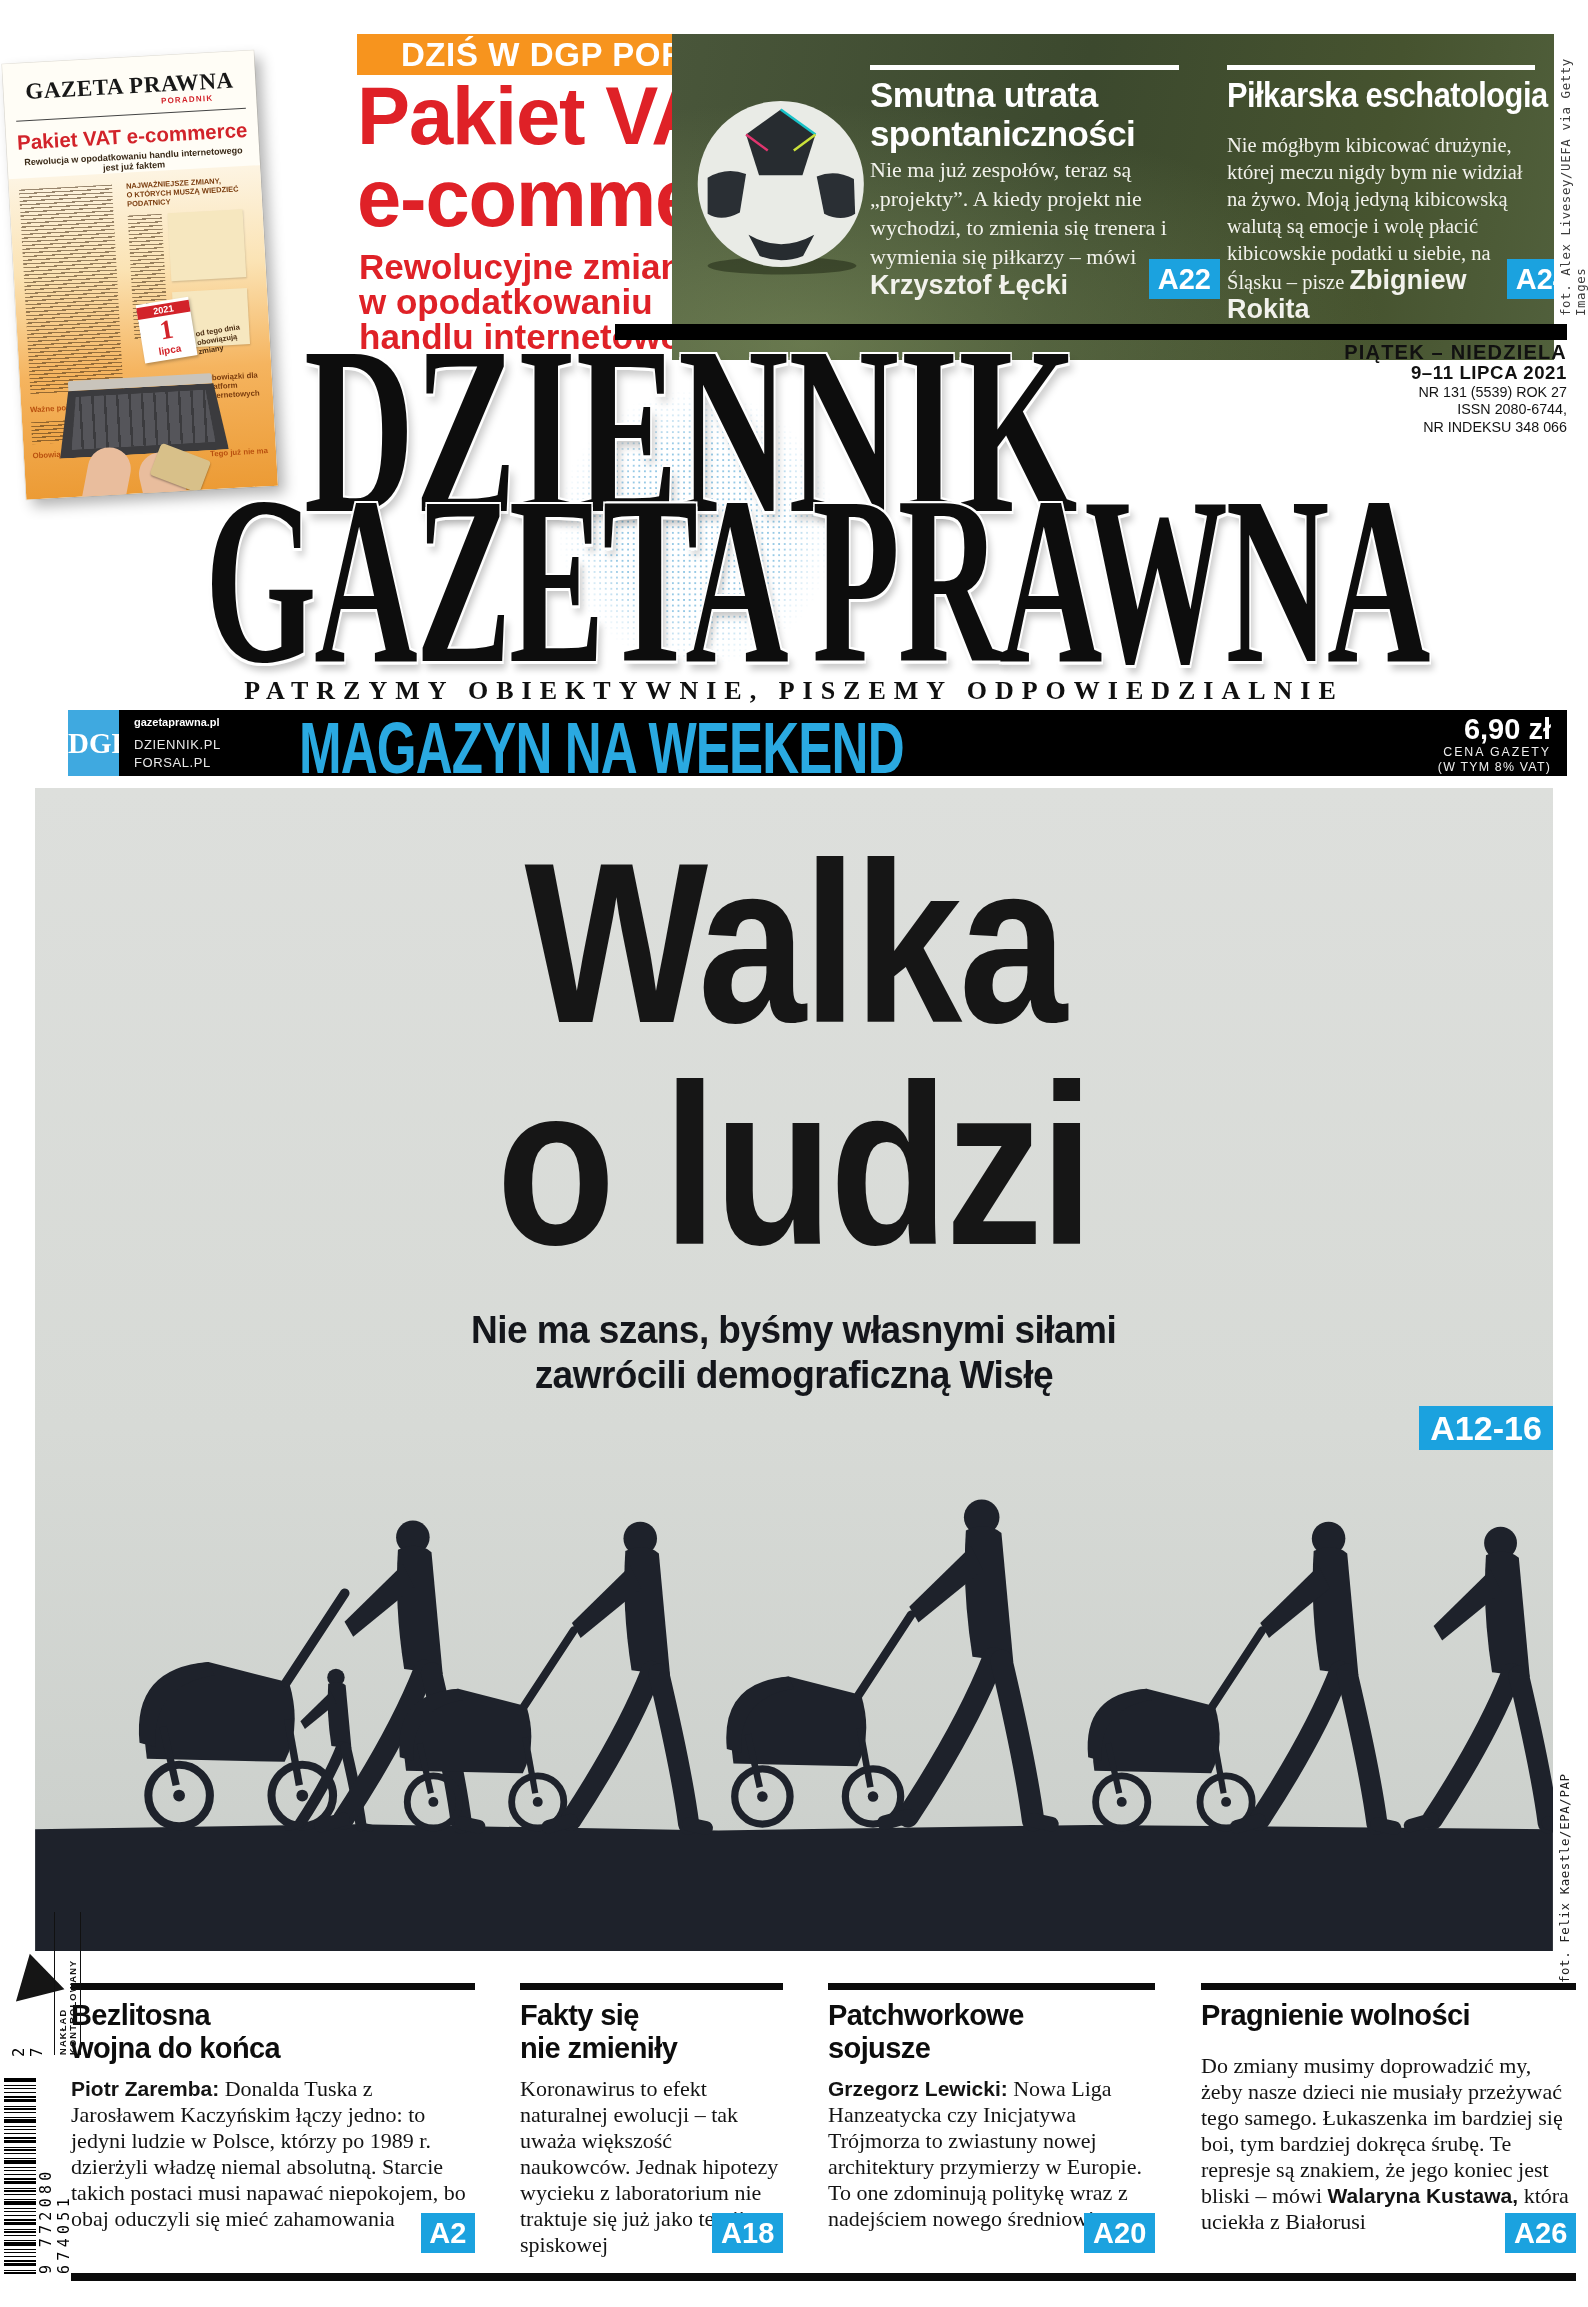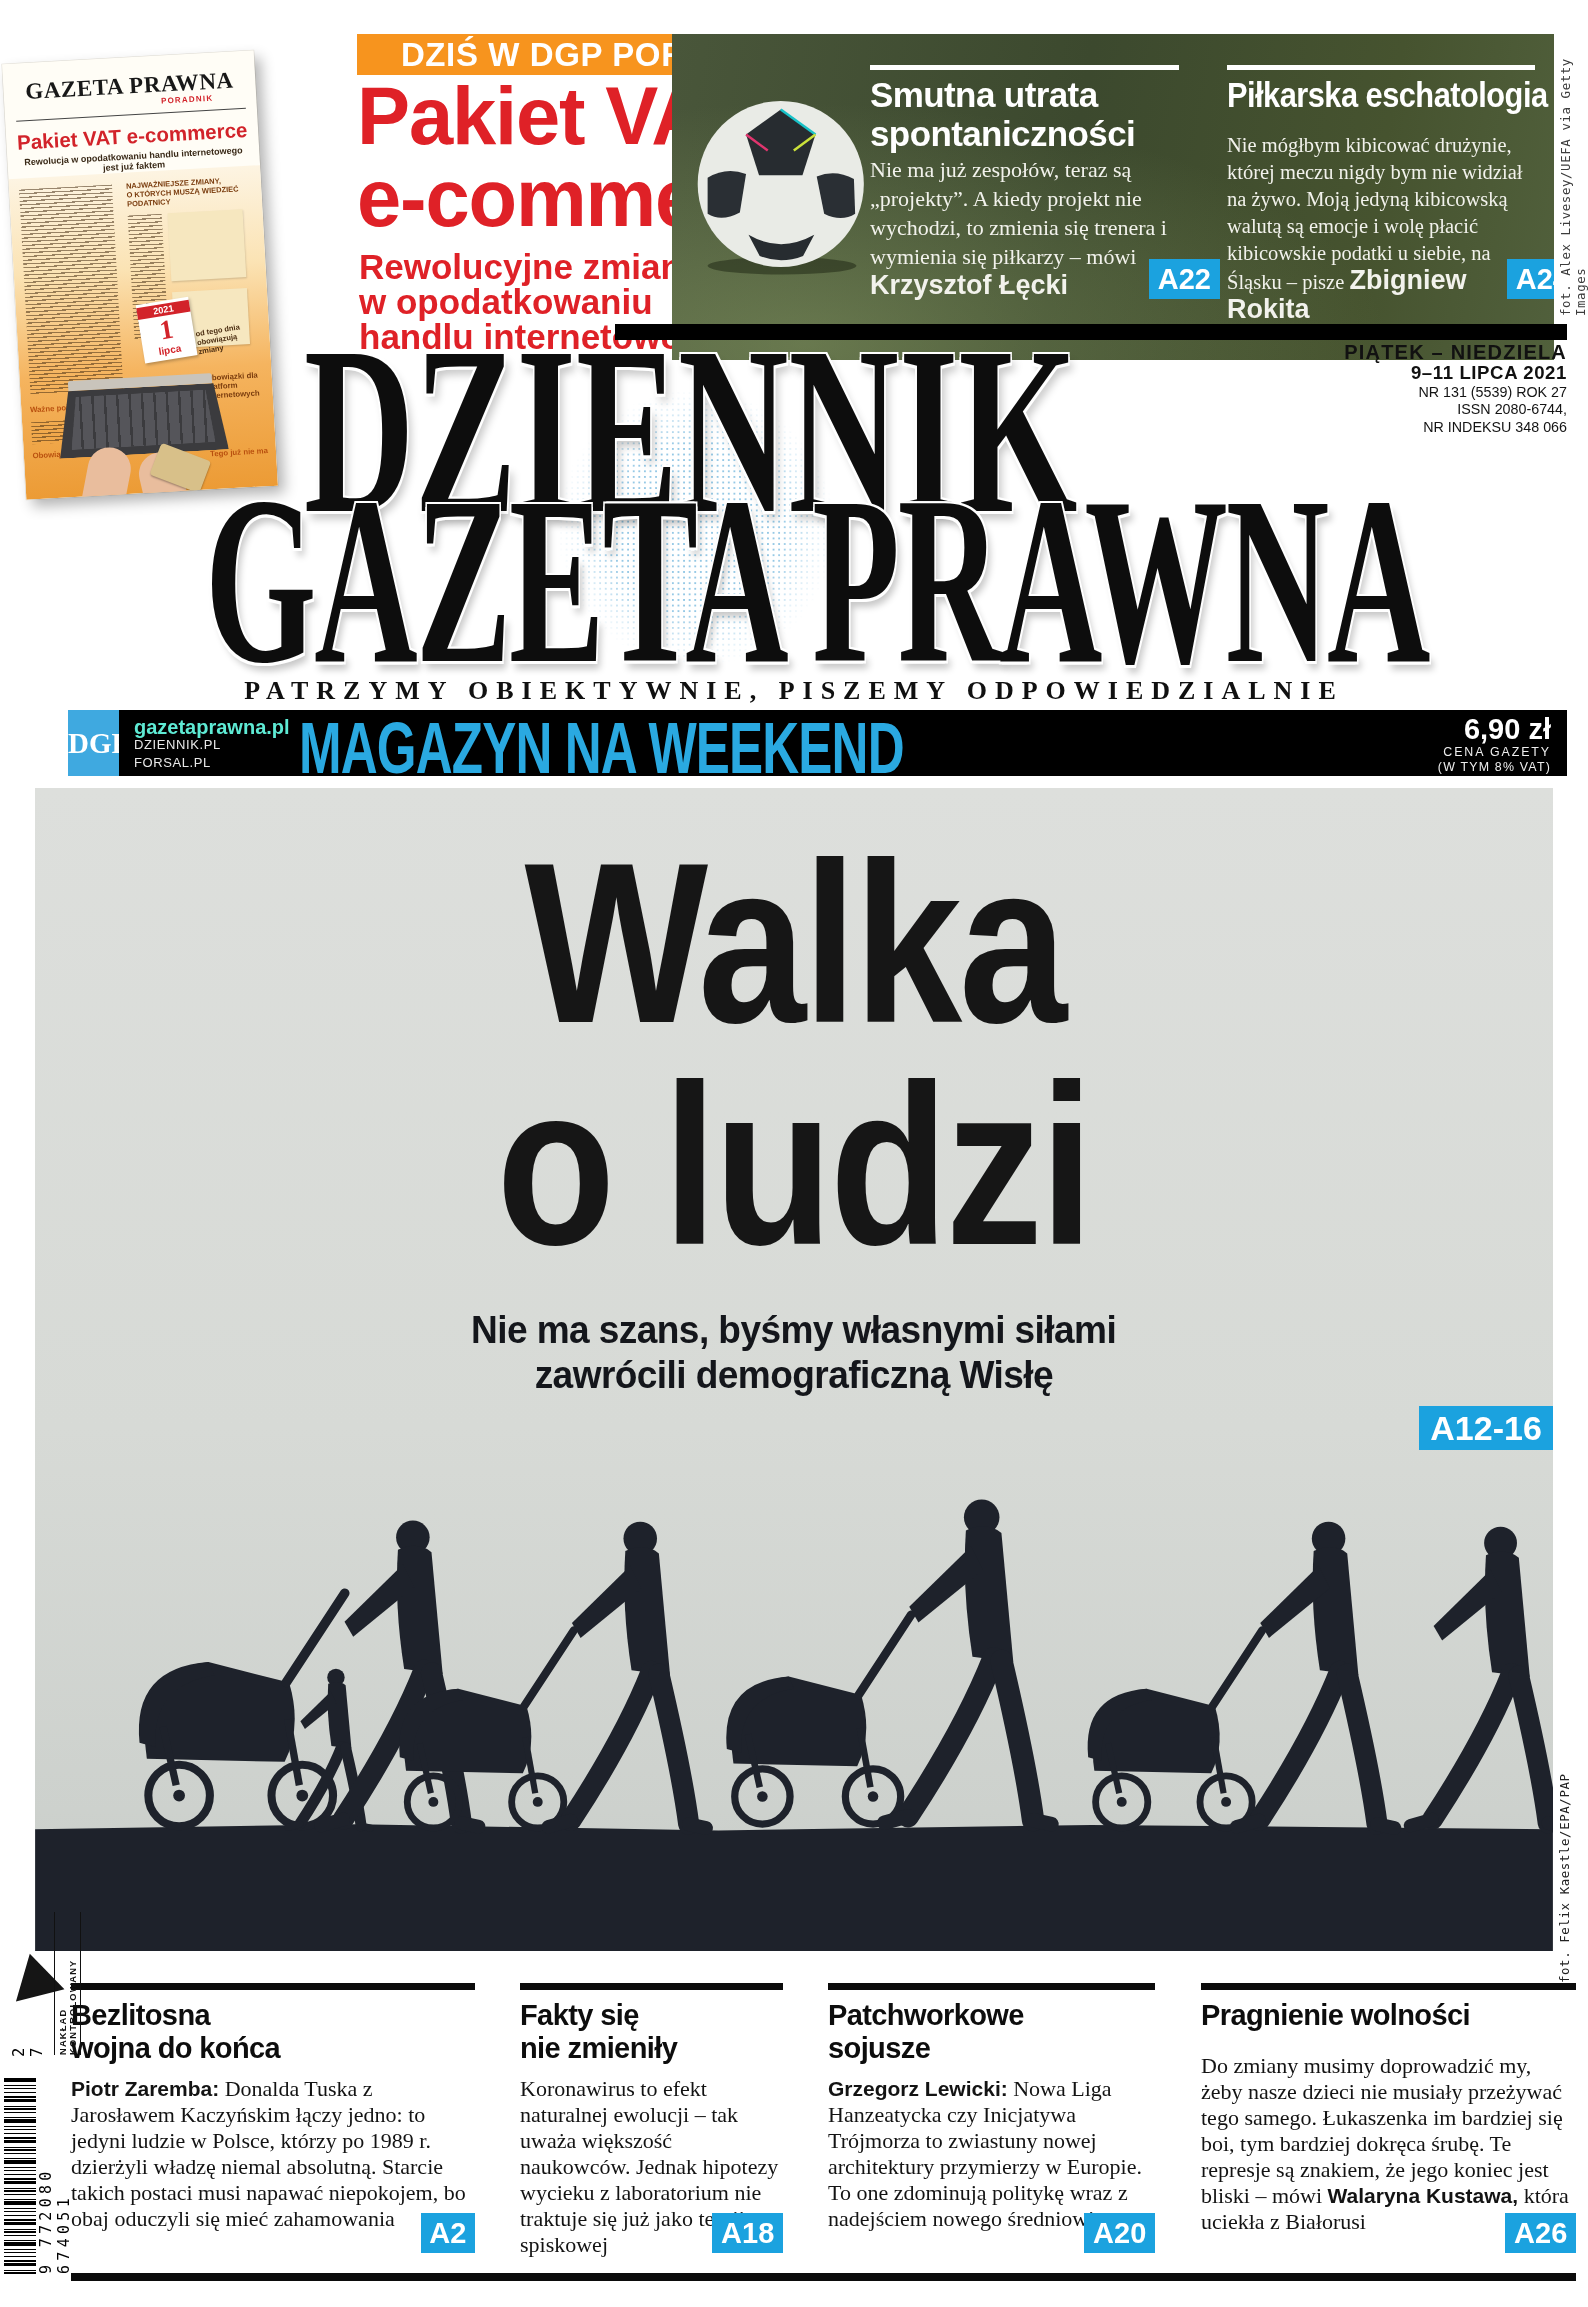--- a/index.html
+++ b/index.html
@@ -78,21 +78,21 @@
       background-size:5.6px 5.6px;
       -webkit-mask:radial-gradient(circle at 50% 50%,#000 40%,rgba(0,0,0,.25) 58%,transparent 66%);
       mask:radial-gradient(circle at 50% 50%,#000 40%,rgba(0,0,0,.25) 58%,transparent 66%);}
   #tagline{left:0;top:676px;width:1588px;text-align:center;
       font-family:"Liberation Serif",serif;font-weight:bold;font-size:26px;letter-spacing:8px;color:#101010;}
 
   
   #magbar{left:119px;top:710px;width:1448px;height:66px;background:#000;}
   #dgp-box{left:68px;top:710px;width:51px;height:66px;background:#3fa9e0;color:#fff;
       font-family:"Liberation Serif",serif;font-weight:bold;font-size:29px;text-align:center;line-height:66px;}
-  .site1{position:absolute;left:15px;top:6.2px;color:#5eead4;font-weight:bold;font-size:20px;}
+  .site1{position:absolute;left:15px;top:6.2px;color:#ffffff;font-weight:bold;font-size:11px;}
   .site2{position:absolute;left:15px;top:27px;color:#e8e8e8;font-size:13px;letter-spacing:0.6px;}
   .site3{position:absolute;left:15px;top:45px;color:#e8e8e8;font-size:13px;letter-spacing:0.6px;}
   #mag-title{position:absolute;left:180px;top:-3.7px;color:#2aa9e1;font-weight:bold;font-size:73px;letter-spacing:-1.2px;}
   .price1{position:absolute;right:16px;top:2.5px;color:#fff;font-weight:bold;font-size:29px;}
   .price2{position:absolute;right:16px;top:35px;color:#eee;font-size:12.4px;letter-spacing:1.9px;}
   .price3{position:absolute;right:16px;top:50px;color:#eee;font-size:12.4px;letter-spacing:1.2px;}
 
   
   #hero{left:35px;top:788px;width:1518px;height:1163px;overflow:hidden;
       background:linear-gradient(#dddfdc 0%,#d7dad6 55%,#cdd1cd 88%,#c8ccc8 100%);}

